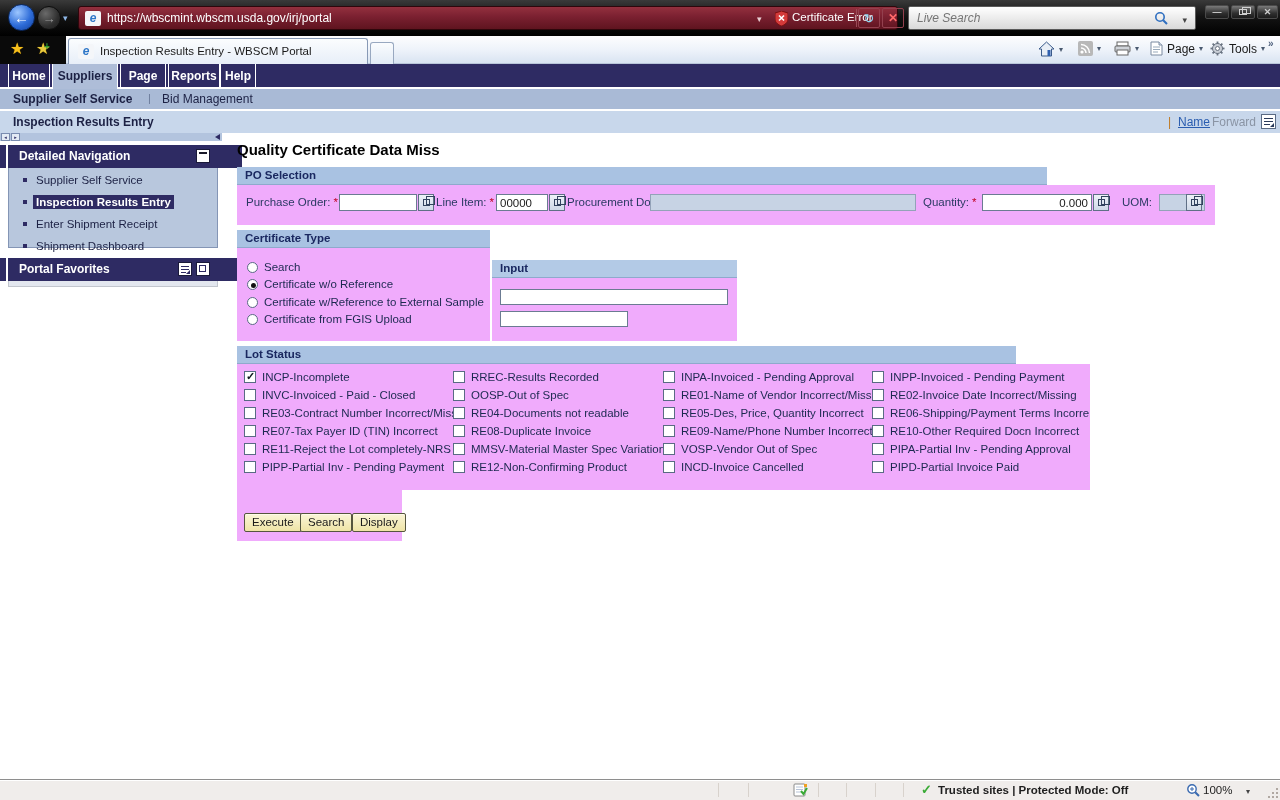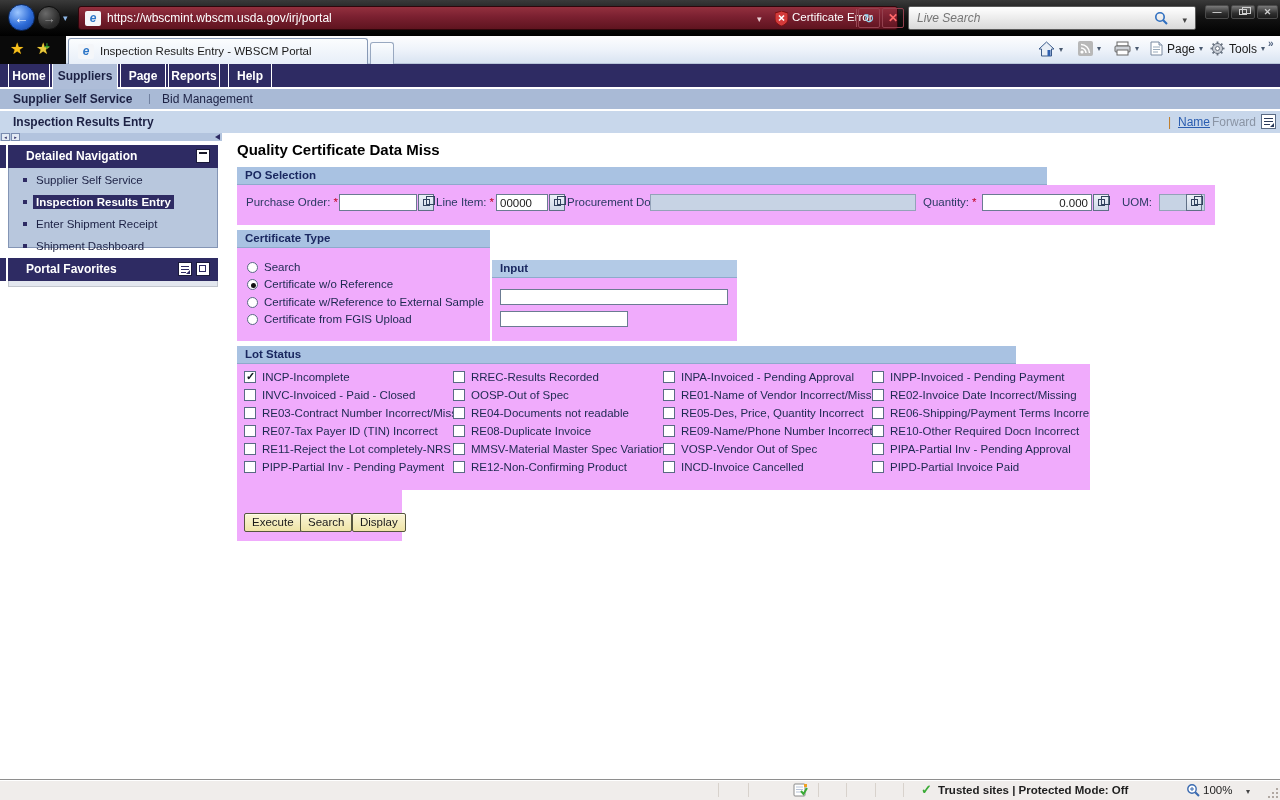--- a/index.html
+++ b/index.html
@@ -85,22 +85,22 @@
 
   
   .hstrip{position:absolute;left:0;top:133px;width:222px;height:8px;background:#b3c4de;}
   .hsbtn{position:absolute;top:0;width:9px;height:8px;background:#e4ebf5;border:1px solid #7a8cb0;
     color:#2e2b63;font-size:5px;line-height:6px;text-align:center;}
   .hsb1{left:1px;}.hsb2{left:11px;}
   .htri{position:absolute;right:2px;top:1px;width:0;height:0;border-top:3px solid transparent;border-bottom:3px solid transparent;border-right:5px solid #2e2b63;}
 
   
   .edgeblock{position:absolute;left:0;width:6px;background:#2e2b63;}
-  .trayhdr{position:absolute;left:8px;width:210px;height:23px;background:#2e2b63;color:#fff;
-    font-size:12px;font-weight:bold;line-height:23px;padding-left:18px;}
+  .trayhdr{position:absolute;left:8px;width:234px;height:23px;background:#2e2b63;color:#fff;
+    font-size:12px;font-weight:bold;line-height:23px;padding-left:11px;}
   .traybtn{position:absolute;top:4px;width:14px;height:14px;background:#fff;border:1px solid #1a1a3a;}
   .minus-glyph{position:absolute;left:2px;top:2px;width:8px;height:2px;background:#1a1a2a;}
   .pf-lines i{position:absolute;left:2px;width:8px;height:1px;background:#2e2b63;}
   .pf-lines i:nth-child(1){top:3px;}.pf-lines i:nth-child(2){top:6px;}.pf-lines i:nth-child(3){top:9px;width:5px;}
   .pf-lines .corner{position:absolute;right:1px;bottom:1px;width:0;height:0;border-left:4px solid transparent;border-bottom:4px solid #2e2b63;}
   .pf-box{position:absolute;left:2px;top:2px;width:7px;height:7px;border:1px solid #2e2b63;}
   .navbody{position:absolute;left:8px;top:168px;width:210px;height:80px;background:#b8c7dd;
     border:1px solid #8495b5;border-top:none;}
   .navitem{position:relative;height:18px;margin-top:4px;}
   .navitem .bullet{position:absolute;left:14px;top:6px;width:4px;height:4px;background:#2e2b63;}
@@ -269,21 +269,21 @@
       <span class="cmd-drop">▾</span>
     </div>
     <span class="overflow">»</span>
   </div>
 
   <div class="menubar">
     <div class="mtab" style="left:8px;width:42px">Home</div>
     <div class="mtab active" style="left:52px;width:66px">Suppliers</div>
     <div class="mtab" style="left:120px;width:46px">Page</div>
     <div class="mtab" style="left:168px;width:52px">Reports</div>
-    <div class="mtab" style="left:228px;width:44px">Help</div>
+    <div class="mtab" style="left:220px;width:36px">Help</div>
   </div>
   <div class="subnav">
     <span class="sn1">Supplier Self Service</span>
     <span class="snsep">|</span>
     <span class="sn2">Bid Management</span>
   </div>
   <div class="pageheader">
     <span class="ptitle">Inspection Results Entry</span>
     <span class="hist-sep">|</span>
     <span class="hist-back">Name</span>

